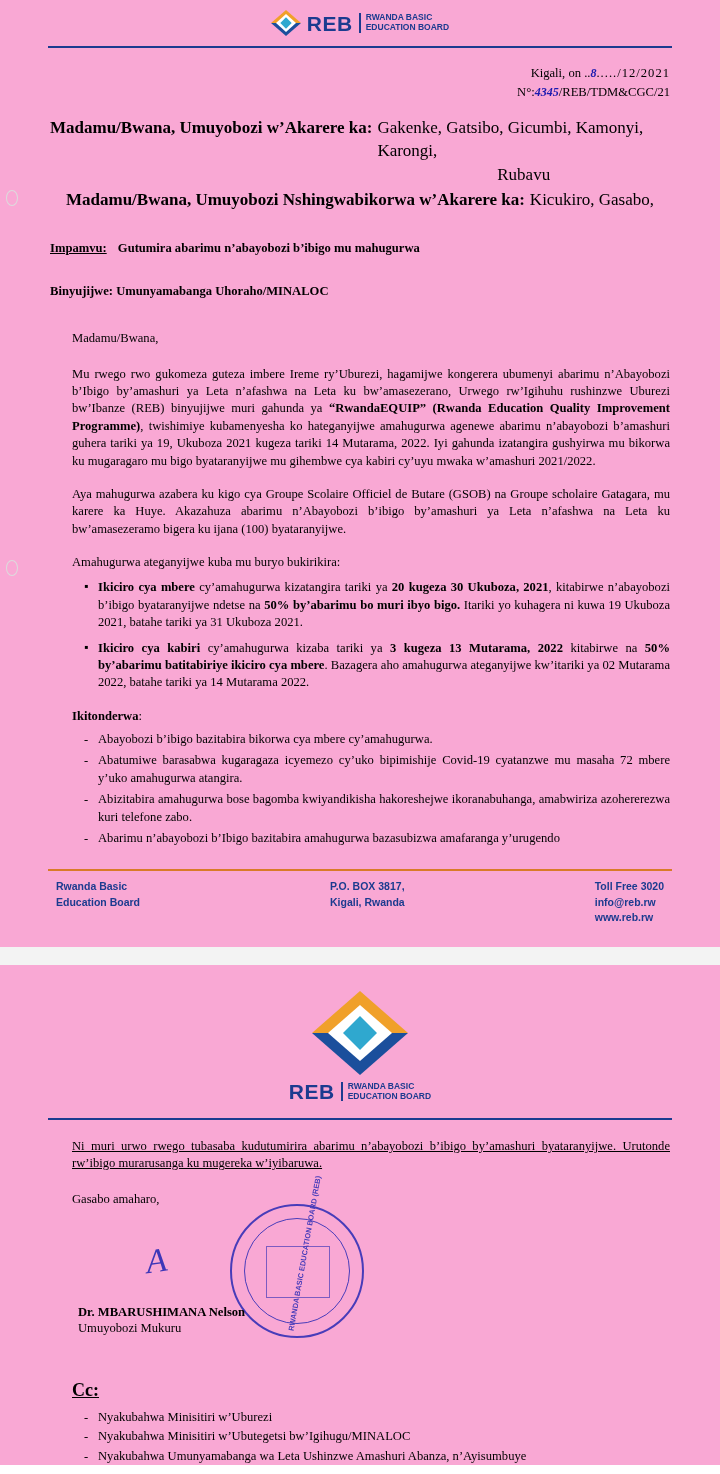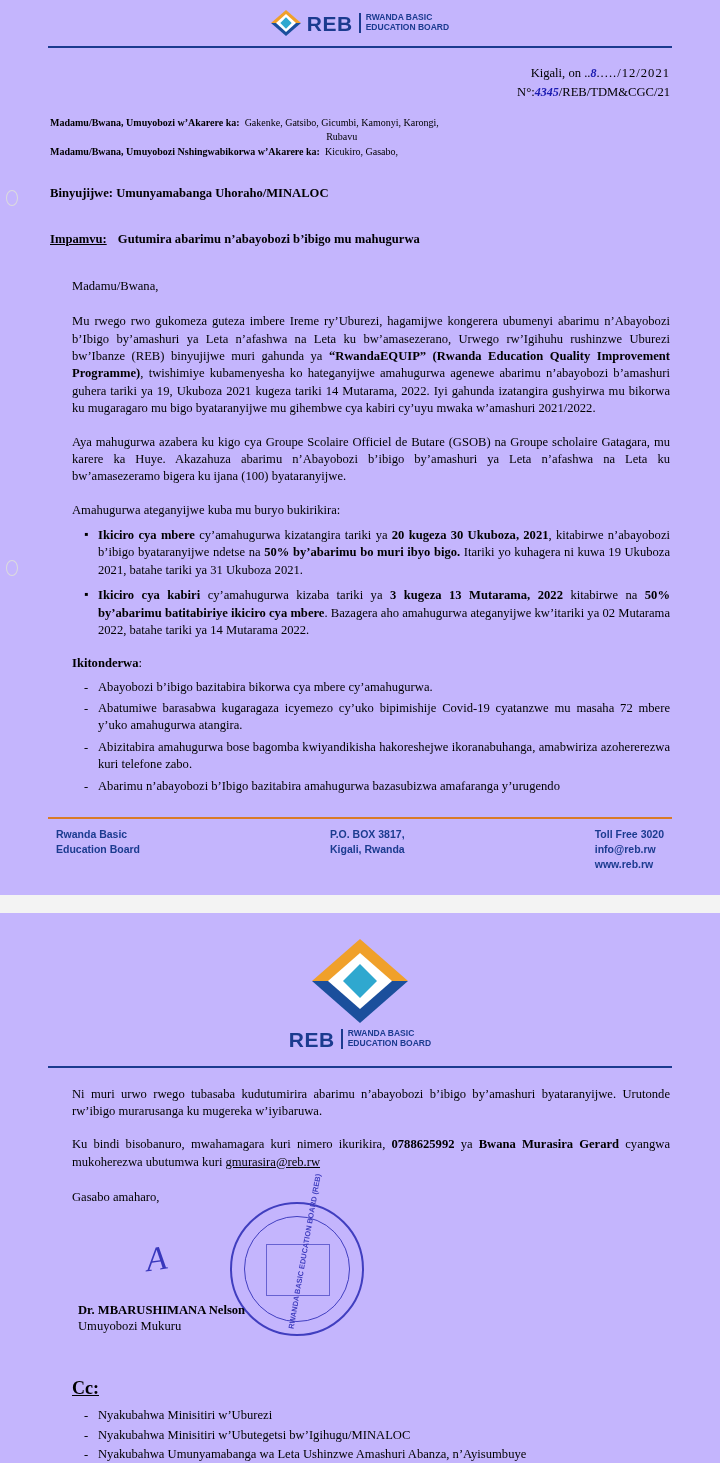--- a/index.html
+++ b/index.html
@@ -14,21 +14,21 @@
   }
   .page {
     position: relative;
     width: 720px;
     min-height: 1474px;
     background: #ffffff;
     overflow: hidden;
   }
   .sheet {
     position: relative;
-    background: #c4b5fd;
+    background: #f9a8d4;
   }
   .sheet-1 {
     padding: 0 0 8px 0;
   }
   .gap {
     height: 18px;
     background: #f3f3f3;
   }
 
   
@@ -190,21 +190,22 @@
     font-style: italic;
     font-weight: bold;
     font-size: 12px;
     border-bottom: none;
   }
   .dots { letter-spacing: 1px; }
 
   .addr-row {
     display: flex;
     margin-top: 14px;
-    font-size: 10px;
+    font-size: 17px;
+    justify-content: center;
   }
   .addr-label {
     font-weight: bold;
     white-space: nowrap;
     padding-right: 5px;
   }
   .addr-val {
     text-align: left;
   }
   .addr-val .cont {
@@ -403,28 +404,28 @@
         </div>
       </div>
 
       <div class="addr-row" style="margin-top:2px;">
         <div class="addr-label">Madamu/Bwana, Umuyobozi Nshingwabikorwa w’Akarere ka:</div>
         <div class="addr-val">
           <span>Kicukiro, Gasabo,</span>
         </div>
       </div>
 
+      <div style="margin-top:28px;">
+        <span class="bold u">Impamvu:</span>
+        <span class="bold" style="padding-left:8px;">Gutumira abarimu n’abayobozi b’ibigo mu mahugurwa</span>
+      </div>
+
       <div style="margin-top:26px;">
         <span class="bold">Binyujijwe:</span>
         <span class="bold">Umunyamabanga Uhoraho/MINALOC</span>
-      </div>
-
-      <div style="margin-top:28px;">
-        <span class="bold u">Impamvu:</span>
-        <span class="bold" style="padding-left:8px;">Gutumira abarimu n’abayobozi b’ibigo mu mahugurwa</span>
       </div>
 
       <div style="margin-top:30px; padding-left:22px;">Madamu/Bwana,</div>
 
       <p class="para" style="padding-left:22px; margin-top:18px;">
         <span>Mu rwego rwo gukomeza guteza imbere Ireme ry’Uburezi, hagamijwe kongerera ubumenyi abarimu n’Abayobozi b’Ibigo by’amashuri ya Leta n’afashwa na Leta ku bw’amasezerano, Urwego rw’Igihuhu rushinzwe Uburezi bw’Ibanze (REB) binyujijwe muri gahunda ya </span><span class="bold">“RwandaEQUIP” (Rwanda Education Quality Improvement Programme)</span><span>, twishimiye kubamenyesha ko hateganyijwe amahugurwa agenewe abarimu n’abayobozi b’amashuri guhera tariki ya 19, Ukuboza 2021 kugeza tariki 14 Mutarama, 2022. Iyi gahunda izatangira gushyirwa mu bikorwa ku mugaragaro mu bigo byataranyijwe mu gihembwe cya kabiri cy’uyu mwaka w’amashuri 2021/2022.</span>
       </p>
 
       <p class="para" style="padding-left:22px; margin-top:16px;">Aya mahugurwa azabera ku kigo cya Groupe Scolaire Officiel de Butare (GSOB) na Groupe scholaire Gatagara, mu karere ka Huye. Akazahuza abarimu n’Abayobozi b’ibigo by’amashuri ya Leta n’afashwa na Leta ku bw’amasezeramo bigera ku ijana (100) byataranyijwe.</p>
 
@@ -488,25 +489,22 @@
           <div>RWANDA BASIC</div>
           <div>EDUCATION BOARD</div>
         </div>
       </div>
     </div>
 
     <div class="rule-blue" style="margin-top:16px;"></div>
 
     <div class="content" style="padding-top:14px;">
 
-      <p class="para" style="padding-left:22px; margin-top:4px;">Ni muri urwo rwego tubasaba kudutumirira abarimu n’abayobozi b’ibigo by’amashuri byataranyijwe. Urutonde rw’ibigo murarusanga ku mugereka w’iyibaruwa.</p>
-
-      <p class="para" style="padding-left:22px; margin-top:16px;">
-        <span>Ku bindi bisobanuro, mwahamagara kuri nimero ikurikira, </span><span class="bold">0788625992</span><span> ya </span><span class="bold">Bwana Murasira Gerard</span><span> cyangwa mukoherezwa ubutumwa kuri </span><span class="mail u">gmurasira@reb.rw</span>
-      </p>
+      <p class="para" style="padding-left:22px; margin-top:4px;text-decoration:underline;">Ni muri urwo rwego tubasaba kudutumirira abarimu n’abayobozi b’ibigo by’amashuri byataranyijwe. Urutonde rw’ibigo murarusanga ku mugereka w’iyibaruwa.</p>
+
 
       <p class="para" style="padding-left:22px; margin-top:18px;">Gasabo amaharo,</p>
 
       <div class="sig-area">
         <div class="stamp">
           <div class="stamp-inner"></div>
           <div class="stamp-core"></div>
           <div class="stamp-text">
             <span style="transform: rotate(-80deg) translate(-60px,0);">RWANDA BASIC EDUCATION BOARD (REB)</span>
           </div>

